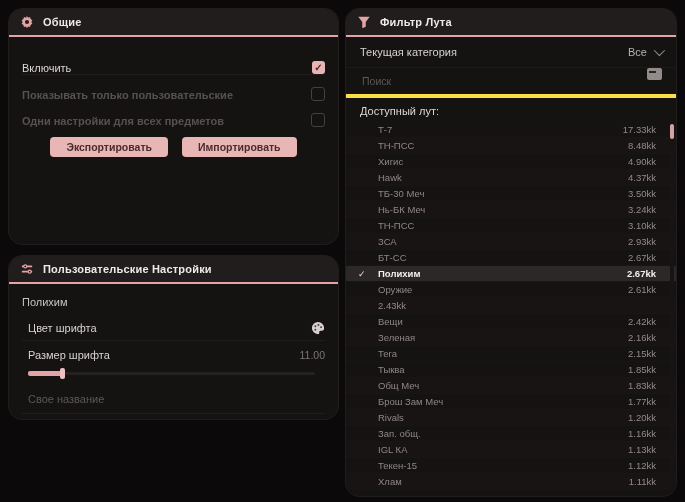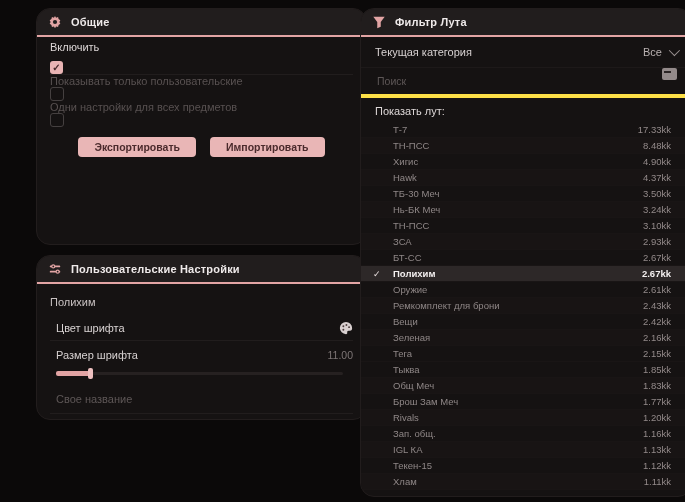--- a/index.html
+++ b/index.html
@@ -1,30 +1,30 @@
 <!DOCTYPE html>
 <html><head>
 <meta charset="utf-8">
 <style>
   html,body{margin:0;padding:0;background:#080606;}
   .page{position:relative;width:685px;height:502px;background:#0b0909;
         font-family:"Liberation Sans",sans-serif;overflow:hidden;}
   .panel{position:absolute;background:#151212;border:1px solid #221d1d;
-         border-radius:14px;overflow:hidden;box-sizing:border-box;margin-left:28px;}
+         border-radius:14px;overflow:hidden;box-sizing:border-box;}
   .panel-header{height:26px;background:#211d1d;display:flex;align-items:center;
                 gap:9px;padding:0 11px;}
   .panel-title{color:#efeaea;font-size:11px;font-weight:bold;letter-spacing:.2px;}
   .accent-line{height:2px;background:#e2a4a4;}
   .hicon{width:14px;height:14px;flex:0 0 auto;}
 
   
   .gp-body{padding:4px 13px 10px 13px;}
-  .gp-row{display:flex;align-items:flex-start;justify-content:space-between;
-          min-height:33px;border-bottom:1px solid #211d1d;flex-direction:column;}
-  .gp-row.slim{min-height:26px;border-bottom:none;}
+  .gp-row{display:flex;align-items:flex-end;justify-content:space-between;
+          min-height:33px;border-bottom:1px solid #211d1d;}
+  .gp-row.slim{min-height:26px;border-bottom:none;font-weight:bold;}
   .gp-label{color:#ddd7d7;font-size:11px;}
   .gp-label.disabled{color:#585151;}
   .checkbox{width:13px;height:13px;border-radius:3px;background:#e9b4b4;
             display:flex;align-items:center;justify-content:center;cursor:pointer;}
   .checkbox::before{content:"✓";font-size:10px;font-weight:bold;color:#46282a;line-height:1;}
   .checkbox.off{background:none;border:1px solid #454040;width:12px;height:12px;}
   .checkbox.off::before{content:"";}
   .dropdown{display:flex;align-items:center;gap:7px;color:#b9b1b1;font-size:11px;cursor:pointer;}
   .chev{width:7px;height:7px;border-right:1.5px solid #9a9292;border-bottom:1.5px solid #9a9292;
         transform:rotate(45deg) translateY(-2px);}
@@ -146,21 +146,21 @@
         <div class="slider-fill"></div>
         <div class="slider-thumb"></div>
       </div>
       <input class="cs-input" placeholder="Свое название" style="">
       <div class="cs-btnrow">
         
       </div>
     </div>
   </div>
 
-  <div class="panel" style="left:332px;top:8px;width:332px;height:489px;">
+  <div class="panel" style="left:345px;top:8px;width:332px;height:489px;">
     <div class="panel-header">
       <svg class="hicon" viewBox="0 0 16 16">
         <path fill="#e2a4a4" d="M1.5 2h13L10 8v5.5L6 15V8z"></path>
       </svg>
       <span class="panel-title">Фильтр Лута</span>
     </div>
     <div class="accent-line"></div>
 
     <div class="fp-row">
       <span class="fp-label">Текущая категория</span>
@@ -168,21 +168,21 @@
         <span>Все</span>
         <span class="chev"></span>
       </span>
     </div>
 
     <div class="search-row">
       <input class="search-input" placeholder="Поиск" style="">
       <span class="search-icon-box"></span>
     </div>
 
-    <div class="fp-section">Показать лут:</div>
+    <div class="fp-section">Доступный лут:</div>
 
     <div class="loot-wrap">
       <div class="loot-list">
 
           <div class="loot-row">
             <span class="check"></span>
             <span class="loot-name">Т-7</span>
             <span class="loot-value">17.33kk</span>
           </div>
 
@@ -241,21 +241,20 @@
           </div>
 
           <div class="loot-row">
             <span class="check"></span>
             <span class="loot-name">Оружие</span>
             <span class="loot-value">2.61kk</span>
           </div>
 
           <div class="loot-row alt">
             <span class="check"></span>
-            <span class="loot-name">Ремкомплект для брони</span>
             <span class="loot-value">2.43kk</span>
           </div>
 
           <div class="loot-row">
             <span class="check"></span>
             <span class="loot-name">Вещи</span>
             <span class="loot-value">2.42kk</span>
           </div>
 
           <div class="loot-row alt">

